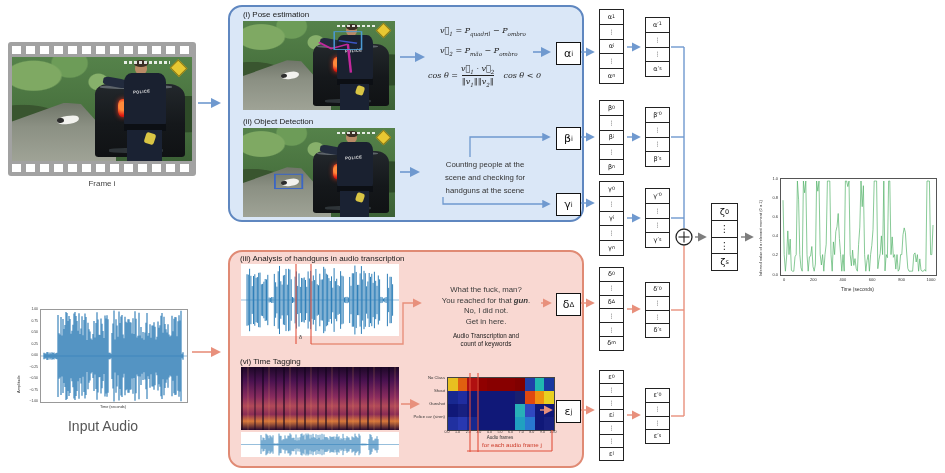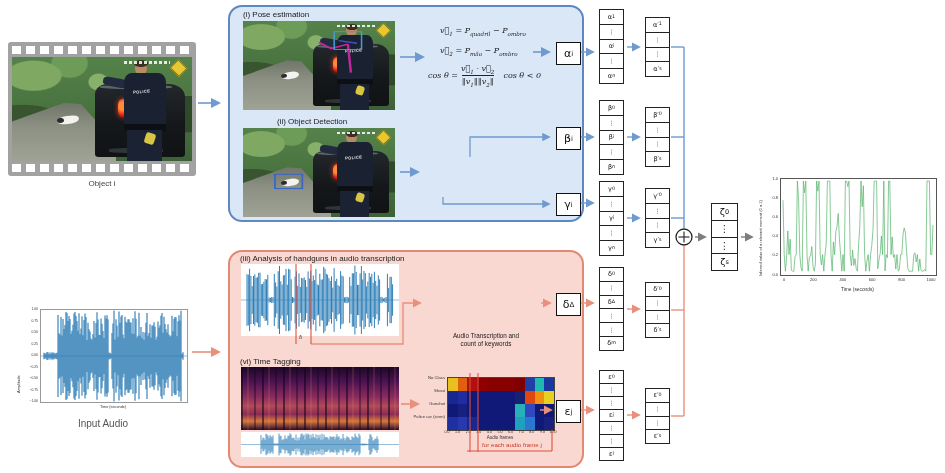--- a/index.html
+++ b/index.html
@@ -83,21 +83,21 @@
             <div class="police-label" style="left: 22%; top: 30%;">POLICE</div>
           </div>
           <div style="position: absolute; left: 8%; top: 63%; width: 86%; height: 7%; background: rgb(12, 15, 20);"></div>
           <div style="position: absolute; left: 14%; top: 69%; width: 72%; height: 31%; background: rgb(26, 34, 51);"></div>
           <div style="position: absolute; left: 52%; top: 72%; width: 20%; height: 11%; background: rgb(217, 197, 68); transform: rotate(18deg); border-radius: 25%;"></div>
         </div>
         <div class="lyr" style="right: 4%; top: 5%; width: 6%; height: 10%; background: rgb(232, 200, 50); transform: rotate(45deg); border: 0.5px solid rgb(138, 122, 24);"></div>
         <div class="lyr" style="right: 12%; top: 4%; width: 26%; height: 2.5%; background: repeating-linear-gradient(90deg, rgba(255, 255, 255, 0.85) 0px, rgba(255, 255, 255, 0.85) 3px, rgba(0, 0, 0, 0) 3px, rgba(0, 0, 0, 0) 5px);"></div>
       </div>
   </div>
-  <div class="txt" style="left:8px;top:179px;width:188px;text-align:center;font-size:8px;color:#444;">Object i</div>
+  <div class="txt" style="left:8px;top:179px;width:188px;text-align:center;font-size:8px;color:#444;">Frame i</div>
 
   <div class="hdr" style="left:243px;top:10px;">(i) Pose estimation</div>
   <div class="scene" style="left:243px;top:21px;width:152px;height:89px;">
       <div class="lyr" style="left: 0px; top: 0px; width: 100%; height: 100%; background: radial-gradient(at 12% 18%, rgb(127, 169, 99) 0px, rgb(127, 169, 99) 12%, rgba(0, 0, 0, 0) 13%), radial-gradient(at 32% 6%, rgb(109, 156, 88) 0px, rgb(109, 156, 88) 10%, rgba(0, 0, 0, 0) 11%), radial-gradient(at 48% 24%, rgb(135, 176, 107) 0px, rgb(135, 176, 107) 7%, rgba(0, 0, 0, 0) 8%), radial-gradient(at 6% 60%, rgb(57, 85, 47) 0px, rgb(57, 85, 47) 16%, rgba(0, 0, 0, 0) 17%), radial-gradient(at 96% 55%, rgb(46, 74, 40) 0px, rgb(46, 74, 40) 22%, rgba(0, 0, 0, 0) 23%), linear-gradient(rgb(85, 130, 74) 0%, rgb(74, 116, 64) 45%, rgb(60, 97, 54) 100%);"></div>
       <div class="lyr" style="left: 0px; top: 44%; width: 58%; height: 56%; clip-path: polygon(50% 0%, 66% 2%, 115% 100%, 0px 100%, 0px 32%); background: linear-gradient(rgb(111, 117, 104) 0%, rgb(139, 144, 131) 40%, rgb(159, 163, 150) 100%);"></div>
       <div class="lyr" style="left: 25%; top: 57%; width: 12%; height: 8%; background: rgb(242, 242, 238); border-radius: 50% 40% 45% 50%; transform: rotate(-8deg);">
         <div style="position: absolute; left: 0px; top: 18%; width: 34%; height: 55%; background: rgb(44, 44, 44); border-radius: 50%;"></div>
       </div>
       <div class="lyr" style="left: 46%; top: 26%; width: 50%; height: 70%; background: linear-gradient(rgb(35, 40, 44) 0%, rgb(21, 24, 27) 55%, rgb(16, 18, 20) 100%); border-radius: 14% 18% 4% 4%;">
         <div style="position: absolute; left: 6%; top: 2%; width: 80%; height: 5%; background: rgb(93, 100, 106); border-radius: 40%;"></div>
@@ -129,21 +129,21 @@
   <div class="eq" style="left:440px;top:46px;">v⃗<sub>2</sub> = P<sub>mão</sub> − P<sub>ombro</sub></div>
   <div class="eq" style="left:428px;top:64px;display:flex;align-items:center;">
     <span>cos θ =</span>
     <span class="frac">
       <span class="num">v⃗<sub>1</sub> · v⃗<sub>2</sub></span>
       <span class="den">‖v<sub>1</sub>‖‖v<sub>2</sub>‖</span>
     </span>
     <span style="margin-left:6px;">cos θ &lt; 0</span>
   </div>
 
-  <div class="hdr" style="left:243px;top:117px;margin-left:34px;">(ii) Object Detection</div>
+  <div class="hdr" style="left:243px;top:117px;">(ii) Object Detection</div>
   <div class="scene" style="left:243px;top:128px;width:152px;height:89px;">
       <div class="lyr" style="left: 0px; top: 0px; width: 100%; height: 100%; background: radial-gradient(at 12% 18%, rgb(127, 169, 99) 0px, rgb(127, 169, 99) 12%, rgba(0, 0, 0, 0) 13%), radial-gradient(at 32% 6%, rgb(109, 156, 88) 0px, rgb(109, 156, 88) 10%, rgba(0, 0, 0, 0) 11%), radial-gradient(at 48% 24%, rgb(135, 176, 107) 0px, rgb(135, 176, 107) 7%, rgba(0, 0, 0, 0) 8%), radial-gradient(at 6% 60%, rgb(57, 85, 47) 0px, rgb(57, 85, 47) 16%, rgba(0, 0, 0, 0) 17%), radial-gradient(at 96% 55%, rgb(46, 74, 40) 0px, rgb(46, 74, 40) 22%, rgba(0, 0, 0, 0) 23%), linear-gradient(rgb(85, 130, 74) 0%, rgb(74, 116, 64) 45%, rgb(60, 97, 54) 100%);"></div>
       <div class="lyr" style="left: 0px; top: 44%; width: 58%; height: 56%; clip-path: polygon(50% 0%, 66% 2%, 115% 100%, 0px 100%, 0px 32%); background: linear-gradient(rgb(111, 117, 104) 0%, rgb(139, 144, 131) 40%, rgb(159, 163, 150) 100%);"></div>
       <div class="lyr" style="left: 25%; top: 57%; width: 12%; height: 8%; background: rgb(242, 242, 238); border-radius: 50% 40% 45% 50%; transform: rotate(-8deg);">
         <div style="position: absolute; left: 0px; top: 18%; width: 34%; height: 55%; background: rgb(44, 44, 44); border-radius: 50%;"></div>
       </div>
       <div class="lyr" style="left: 46%; top: 26%; width: 50%; height: 70%; background: linear-gradient(rgb(35, 40, 44) 0%, rgb(21, 24, 27) 55%, rgb(16, 18, 20) 100%); border-radius: 14% 18% 4% 4%;">
         <div style="position: absolute; left: 6%; top: 2%; width: 80%; height: 5%; background: rgb(93, 100, 106); border-radius: 40%;"></div>
         <div style="position: absolute; left: 26%; top: 20%; width: 13%; height: 25%; background: radial-gradient(circle at 40% 40%, rgb(255, 138, 58) 0px, rgb(255, 138, 58) 30%, rgb(225, 29, 18) 70%, rgb(138, 15, 8) 100%); border-radius: 35% 50% 50% 35%; box-shadow: rgba(255, 60, 30, 0.9) 0px 0px 5px;"></div>
         <div style="position: absolute; left: 16%; bottom: 5%; width: 60%; height: 7%; background: rgb(46, 52, 56); border-radius: 30%;"></div>
@@ -158,20 +158,21 @@
         <div style="position: absolute; left: 8%; top: 63%; width: 86%; height: 7%; background: rgb(12, 15, 20);"></div>
         <div style="position: absolute; left: 14%; top: 69%; width: 72%; height: 31%; background: rgb(26, 34, 51);"></div>
         <div style="position: absolute; left: 52%; top: 72%; width: 20%; height: 11%; background: rgb(217, 197, 68); transform: rotate(18deg); border-radius: 25%;"></div>
       </div>
       <div class="lyr" style="right: 4%; top: 5%; width: 6%; height: 10%; background: rgb(232, 200, 50); transform: rotate(45deg); border: 0.5px solid rgb(138, 122, 24);"></div>
       <div class="lyr" style="right: 12%; top: 4%; width: 26%; height: 2.5%; background: repeating-linear-gradient(90deg, rgba(255, 255, 255, 0.85) 0px, rgba(255, 255, 255, 0.85) 3px, rgba(0, 0, 0, 0) 3px, rgba(0, 0, 0, 0) 5px);"></div>
       <svg viewBox="0 0 100 100" preserveAspectRatio="none" style="position: absolute; left: 0px; top: 0px; width: 100%; height: 100%;">
         <rect x="21" y="52" width="18" height="16" fill="none" stroke="#3b66c4" stroke-width="1.2"></rect>
       </svg>
     </div>
+  <div class="txt" id="counting-text" style="left:424px;top:158px;width:122px;text-align:center;font-size:7.8px;line-height:13px;color:#333;">Counting people at the<br>scene and checking for<br>handguns at the scene</div>
 
   <div class="hdr" style="left:240px;top:254px;">(iii) Analysis of handguns in audio transcription</div>
   <div class="panel" style="left:241px;top:264px;width:158px;height:72px;">
     <svg id="wave-transcript" width="158" height="72">
         <line x1="0" y1="36" x2="158" y2="36" stroke="#2f7fb8" stroke-width="0.5"></line>
         <line x1="6" y1="10.243224575534466" x2="6" y2="61.75677542446553" stroke="#2f7fb8" stroke-width="1"></line>
         <line x1="7.3" y1="10.646698865443469" x2="7.3" y2="61.35330113455653" stroke="#2f7fb8" stroke-width="1"></line>
         <line x1="8.6" y1="4.792152298539879" x2="8.6" y2="67.20784770146012" stroke="#2f7fb8" stroke-width="1"></line>
         <line x1="9.9" y1="11.817867110431198" x2="9.9" y2="60.182132889568805" stroke="#2f7fb8" stroke-width="1"></line>
         <line x1="11.200000000000001" y1="22.106292310506106" x2="11.200000000000001" y2="49.893707689493894" stroke="#2f7fb8" stroke-width="1"></line>
@@ -280,20 +281,21 @@
         <line x1="145.09999999999997" y1="33.02929343389347" x2="145.09999999999997" y2="38.97070656610653" stroke="#2f7fb8" stroke-width="1"></line>
         <line x1="146.39999999999998" y1="9.781650224581362" x2="146.39999999999998" y2="62.21834977541864" stroke="#2f7fb8" stroke-width="1"></line>
         <line x1="147.7" y1="23.885915489763022" x2="147.7" y2="48.11408451023698" stroke="#2f7fb8" stroke-width="1"></line>
         <line x1="149" y1="12.760470616087321" x2="149" y2="59.23952938391268" stroke="#2f7fb8" stroke-width="1"></line>
         <line x1="150.3" y1="12.869574403300888" x2="150.3" y2="59.13042559669911" stroke="#2f7fb8" stroke-width="1"></line>
         <line x1="151.60000000000002" y1="20.23930988752842" x2="151.60000000000002" y2="51.76069011247158" stroke="#2f7fb8" stroke-width="1"></line>
       </svg>
   </div>
   <div class="note-red" style="left:299px;top:334px;font-size:5.5px;color:#333;">δ</div>
 
+  <div class="txt" id="quote-text" style="left:424px;top:285px;width:124px;text-align:center;font-size:7.8px;line-height:10.5px;color:#3a3a3a;">What the fuck, man?<br>You reached for that <b><i>gun</i></b>.<br>No, I did not.<br>Get in here.</div>
   <div class="txt" id="caption-text" style="left:424px;top:332px;width:124px;text-align:center;font-size:6.3px;line-height:8px;color:#1a1a1a;">Audio Transcription and<br>count of keywords</div>
 
   <div class="hdr" style="left:240px;top:357px;">(vi) Time Tagging</div>
   <div class="spectro" style="left:241px;top:367px;width:158px;height:63px;"></div>
   <div class="panel" style="left:241px;top:432px;width:158px;height:25px;">
     <svg id="wave-mini" width="158" height="25">
         <line x1="0" y1="12.5" x2="158" y2="12.5" stroke="#2f7fb8" stroke-width="0.5"></line>
         <line x1="20" y1="3.080607936994056" x2="20" y2="21.919392063005944" stroke="#2f7fb8" stroke-width="0.8"></line>
         <line x1="21" y1="8.204793426542892" x2="21" y2="16.795206573457108" stroke="#2f7fb8" stroke-width="0.8"></line>
         <line x1="22" y1="5.51509363797959" x2="22" y2="19.48490636202041" stroke="#2f7fb8" stroke-width="0.8"></line>
@@ -656,21 +658,21 @@
   <div class="tick" style="left: 8px; top: 4px; width: 16px; text-align: right; font-size: 3.4px;">1.00</div>
       <div class="tick" style="left: 8px; top: 15.5px; width: 16px; text-align: right; font-size: 3.4px;">0.75</div>
       <div class="tick" style="left: 8px; top: 27px; width: 16px; text-align: right; font-size: 3.4px;">0.50</div>
       <div class="tick" style="left: 8px; top: 38.5px; width: 16px; text-align: right; font-size: 3.4px;">0.25</div>
       <div class="tick" style="left: 8px; top: 50px; width: 16px; text-align: right; font-size: 3.4px;">0.00</div>
       <div class="tick" style="left: 8px; top: 61.5px; width: 16px; text-align: right; font-size: 3.4px;">−0.25</div>
       <div class="tick" style="left: 8px; top: 73px; width: 16px; text-align: right; font-size: 3.4px;">−0.50</div>
       <div class="tick" style="left: 8px; top: 84.5px; width: 16px; text-align: right; font-size: 3.4px;">−0.75</div>
       <div class="tick" style="left: 8px; top: 96px; width: 16px; text-align: right; font-size: 3.4px;">−1.00</div>
     </div>
-  <div class="txt" style="left:14px;top:418px;width:178px;text-align:center;font-size:10px;color:#555;">Input Audio</div>
+  <div class="txt" style="left:14px;top:418px;width:178px;text-align:center;font-size:14px;color:#555;">Input Audio</div>
 
   <div class="panel" style="left:757px;top:172px;width:186px;height:128px;">
     <div class="vlab" style="left:1px;top:4px;height:100px;font-size:4px;">Inferred value of a relevant moment (0 a 1)</div>
     <div id="op-yticks"></div>
     <div class="abs" style="left:23px;top:6px;width:155px;height:96px;border:0.7px solid #555;">
       <svg id="plot-green" width="155" height="96">
           <polyline points="2,21.2 3.2,75.6 4.4,92.2 5.6000000000000005,78.0 6.800000000000001,51.9 8,75.6 9.2,60.1 10.399999999999999,91.4 11.599999999999998,92.2 12.799999999999997,92.2 13.999999999999996,77.8 15.199999999999996,75.6 16.399999999999995,2.0 17.599999999999994,20.8 18.799999999999994,75.6 19.999999999999993,88.7 21.199999999999992,92.2 22.39999999999999,2.0 23.59999999999999,13.8 24.79999999999999,2.0 25.99999999999999,75.6 27.19999999999999,92.2 28.399999999999988,77.8 29.599999999999987,77.1 30.799999999999986,67.5 31.999999999999986,87.5 33.19999999999999,92.2 34.39999999999999,85.1 35.599999999999994,2.0 36.8,12.2 38,2.0 39.2,75.6 40.400000000000006,86.0 41.60000000000001,75.6 42.80000000000001,92.2 44.000000000000014,75.5 45.20000000000002,65.2 46.40000000000002,2.0 47.60000000000002,2.0 48.800000000000026,2.0 50.00000000000003,75.6 51.20000000000003,92.2 52.400000000000034,62.9 53.60000000000004,75.6 54.80000000000004,52.6 56.00000000000004,47.6 57.200000000000045,34.5 58.40000000000005,59.6 59.60000000000005,75.6 60.800000000000054,92.2 62.00000000000006,75.6 63.20000000000006,92.2 64.40000000000006,2.0 65.60000000000007,2.0 66.80000000000007,7.6 68.00000000000007,2.0 69.20000000000007,75.6 70.40000000000008,86.8 71.60000000000008,71.1 72.80000000000008,86.4 74.00000000000009,79.6 75.20000000000009,89.5 76.40000000000009,92.2 77.6000000000001,65.3 78.8000000000001,48.1 80.0000000000001,2.0 81.2000000000001,27.7 82.4000000000001,6.7 83.60000000000011,75.6 84.80000000000011,92.2 86.00000000000011,81.6 87.20000000000012,75.6 88.40000000000012,92.2 89.60000000000012,75.6 90.80000000000013,66.4 92.00000000000013,50.8 93.20000000000013,2.0 94.40000000000013,2.0 95.60000000000014,2.0 96.80000000000014,89.7 98.00000000000014,80.5 99.20000000000014,74.5 100.40000000000015,56.9 101.60000000000015,75.6 102.80000000000015,2.0 104.00000000000016,91.9 105.20000000000016,75.6 106.40000000000016,78.7 107.60000000000016,2.0 108.80000000000017,2.0 110.00000000000017,75.6 111.20000000000017,57.9 112.40000000000018,78.3 113.60000000000018,75.6 114.80000000000018,90.1 116.00000000000018,75.6 117.20000000000019,92.2 118.40000000000019,90.2 119.6000000000002,75.6 120.8000000000002,75.6 122.0000000000002,55.7 123.2000000000002,48.9 124.4000000000002,53.6 125.60000000000021,73.0 126.80000000000021,89.4 128.0000000000002,92.2 129.2000000000002,92.2 130.40000000000018,92.2 131.60000000000016,92.2 132.80000000000015,75.6 134.00000000000014,73.9 135.20000000000013,83.0 136.40000000000012,75.6 137.6000000000001,92.2 138.8000000000001,79.9 140.00000000000009,91.2 141.20000000000007,92.2 142.40000000000006,92.2 143.60000000000005,90.6 144.80000000000004,92.2 146.00000000000003,2.0 147.20000000000002,2.0 148.4,2.0 149.6,75.6 150.79999999999998,75.6 151.99999999999997,46.0" fill="none" stroke="#55b36a" stroke-width="0.7"></polyline>
         </svg>
     </div>
     <div id="op-xticks"></div>

